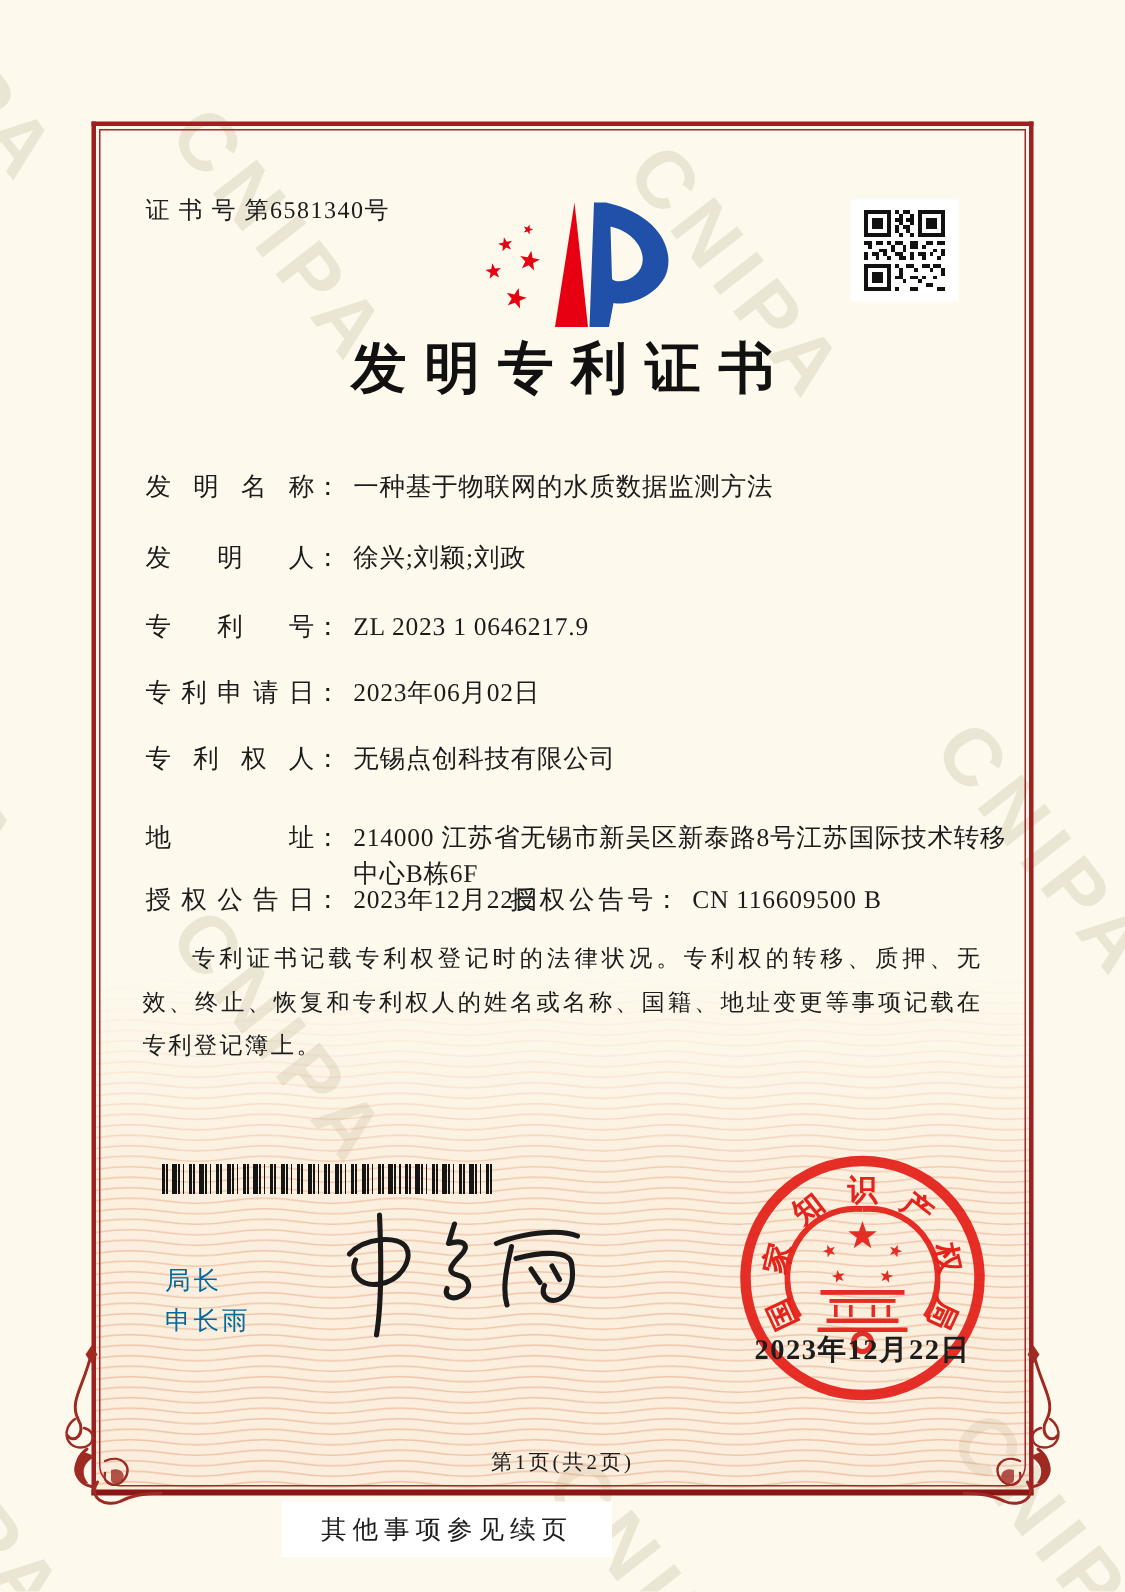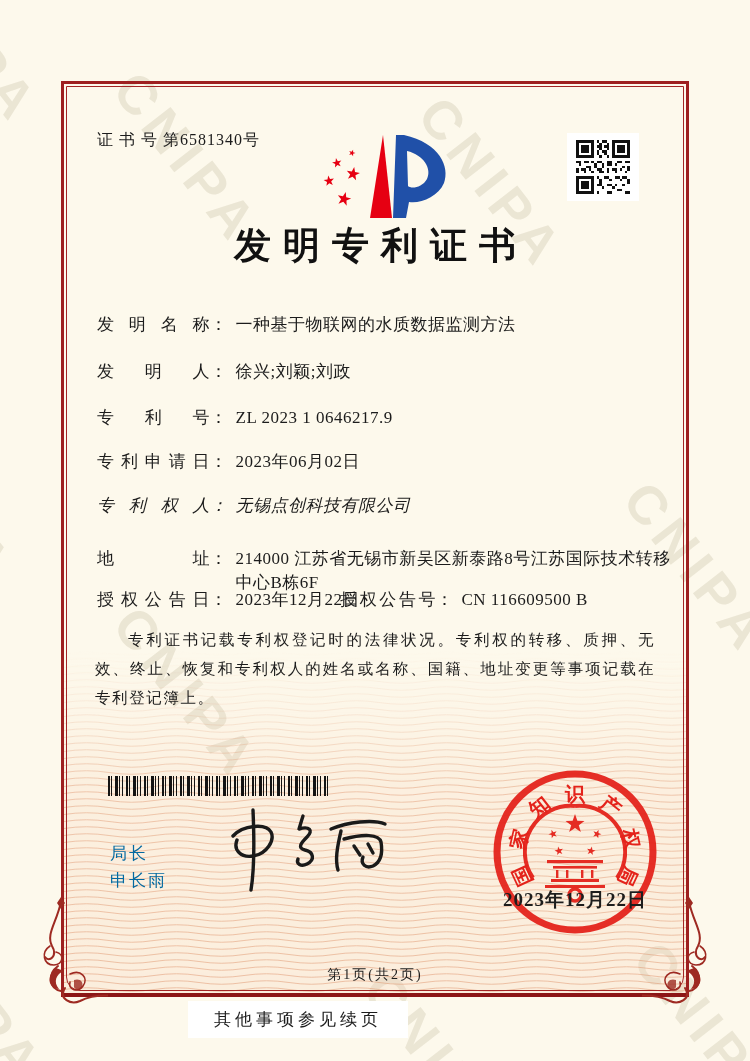--- a/index.html
+++ b/index.html
@@ -165,21 +165,21 @@
 </div>
 <div class="abs row" style="top:360px;">
   <span class="lbl">发明人</span><span>：</span><span class="val">徐兴;刘颖;刘政</span>
 </div>
 <div class="abs row" style="top:406px;">
   <span class="lbl">专利号</span><span>：</span><span class="val">ZL 2023 1 0646217.9</span>
 </div>
 <div class="abs row" style="top:450px;font-family:Liberation Serif, serif;">
   <span class="lbl">专利申请日</span><span>：</span><span class="val">2023年06月02日</span>
 </div>
-<div class="abs row" style="top:494px;font-style:italic;">
+<div class="abs row" style="top:494px;">
   <span class="lbl">专利权人</span><span>：</span><span class="val">无锡点创科技有限公司</span>
 </div>
 <div class="abs row" style="top:547px;">
   <span class="lbl">地址</span><span>：</span><span class="val-wrap">214000 江苏省无锡市新吴区新泰路8号江苏国际技术转移中心B栋6F</span>
 </div>
 <div class="abs row" style="top:588px;">
   <span class="lbl">授权公告日</span><span>：</span><span class="val">2023年12月22日</span>
   <span class="col2">
     <span class="lbl2">授权公告号</span><span>：</span><span class="val">CN 116609500 B</span>
   </span>

